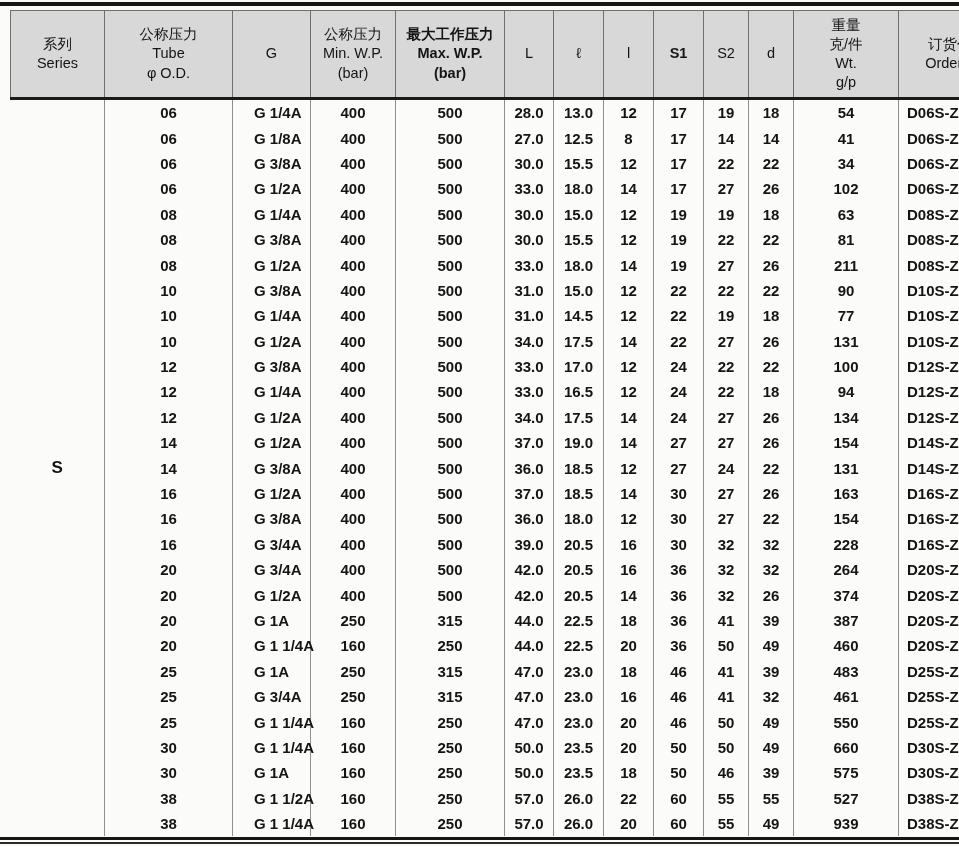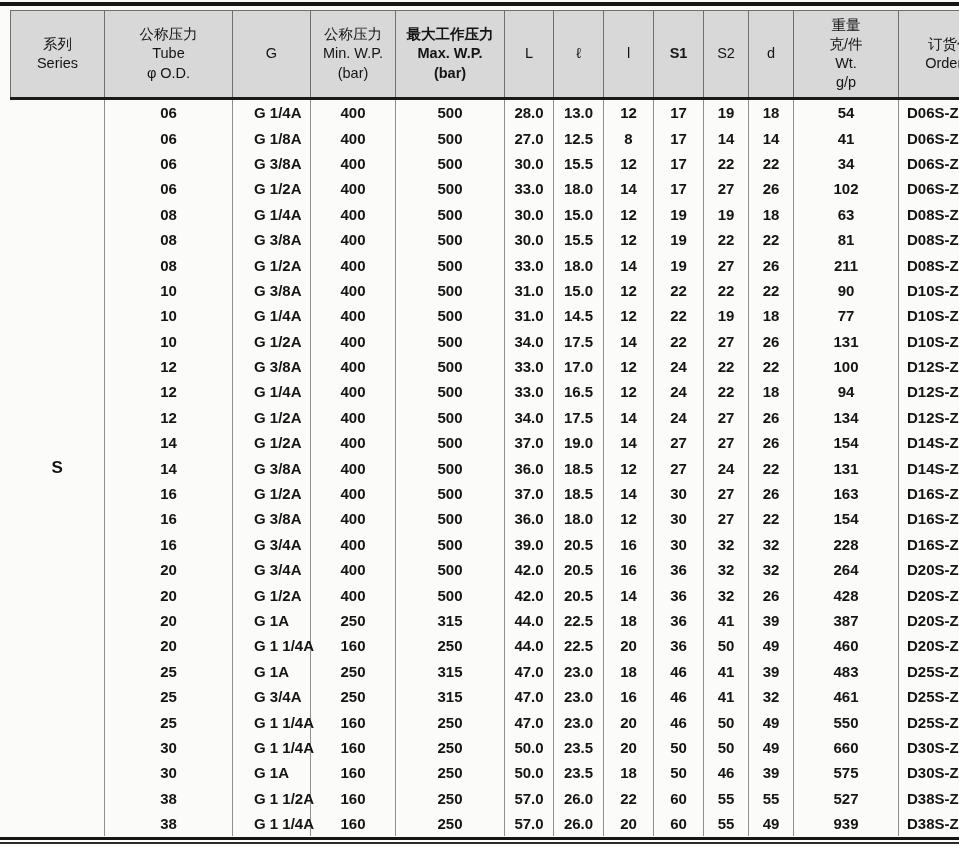--- a/index.html
+++ b/index.html
@@ -421,21 +421,21 @@
           <td class="cell-tube">20</td>
           <td class="cell-g">G 1/2A</td>
           <td class="cell-min_wp">400</td>
           <td class="cell-max_wp">500</td>
           <td class="cell-L">42.0</td>
           <td class="cell-l">20.5</td>
           <td class="cell-l1">14</td>
           <td class="cell-S1">36</td>
           <td class="cell-S2">32</td>
           <td class="cell-d">26</td>
-          <td class="cell-wt">428</td>
+          <td class="cell-wt">374</td>
           <td class="cell-order">D20S-ZR1/2</td>
         </tr>
         <tr>
           <td class="cell-tube">20</td>
           <td class="cell-g">G 1A</td>
           <td class="cell-min_wp">250</td>
           <td class="cell-max_wp">315</td>
           <td class="cell-L">44.0</td>
           <td class="cell-l">22.5</td>
           <td class="cell-l1">18</td>

